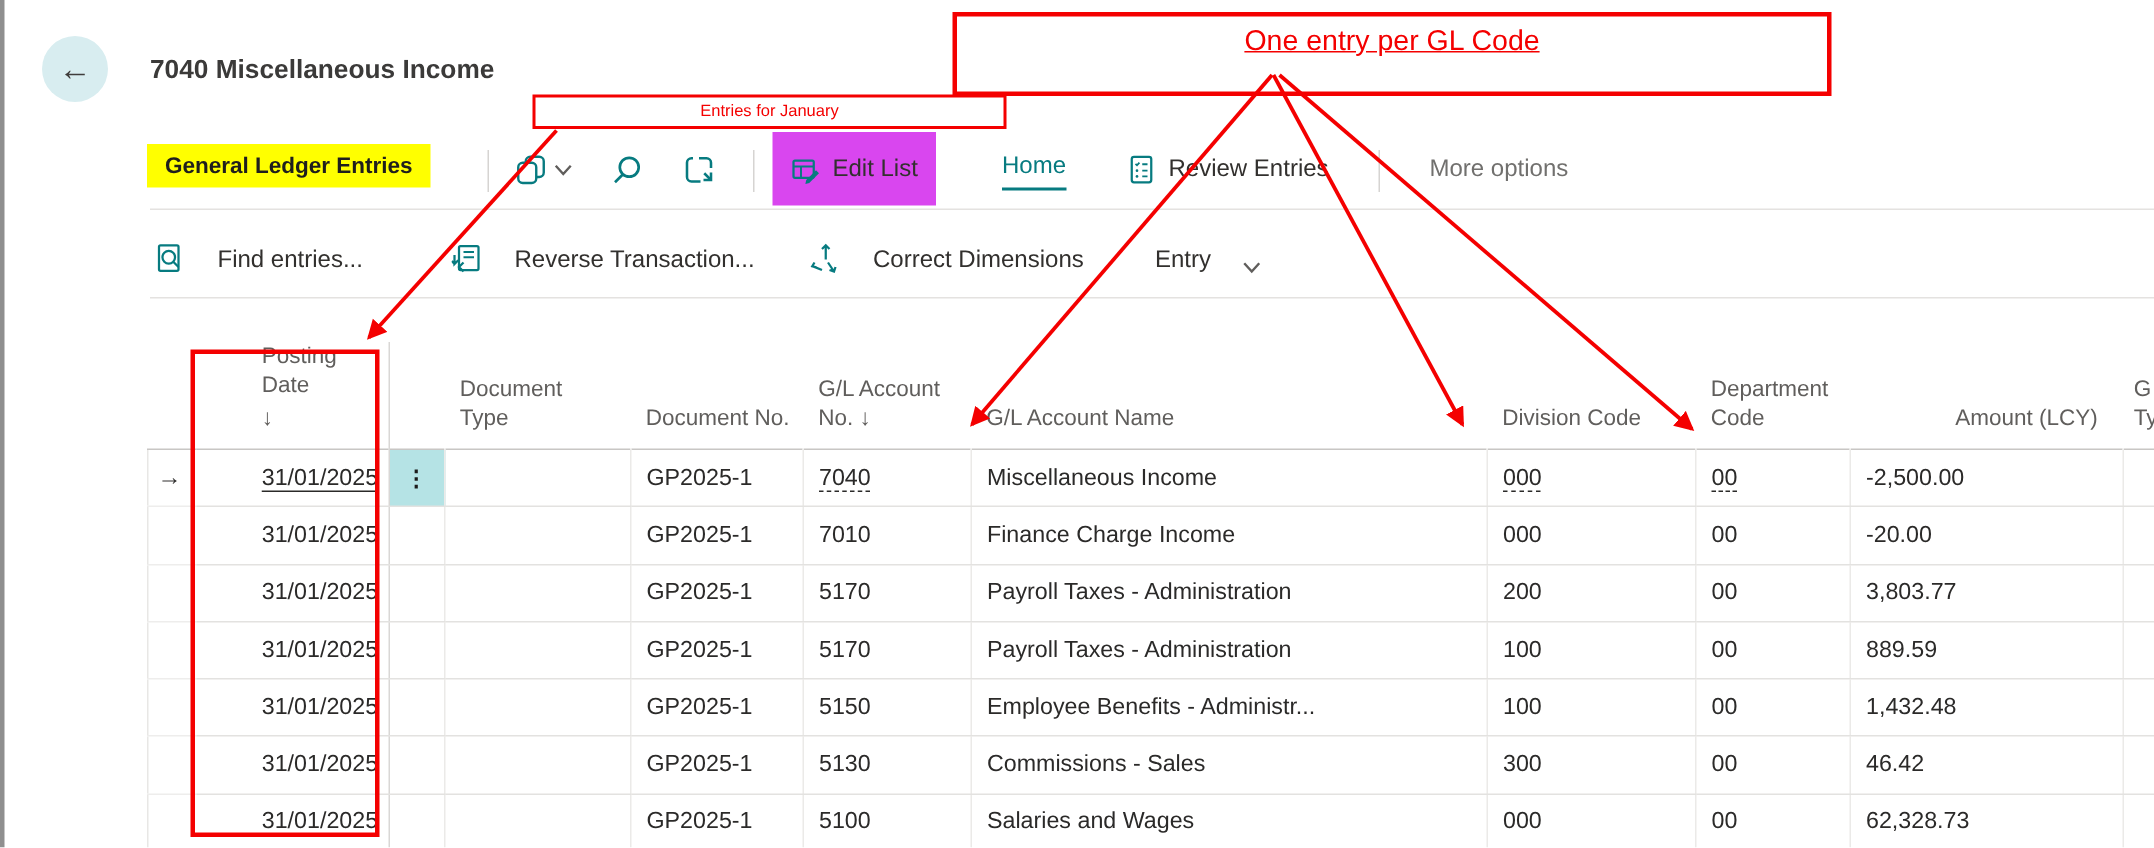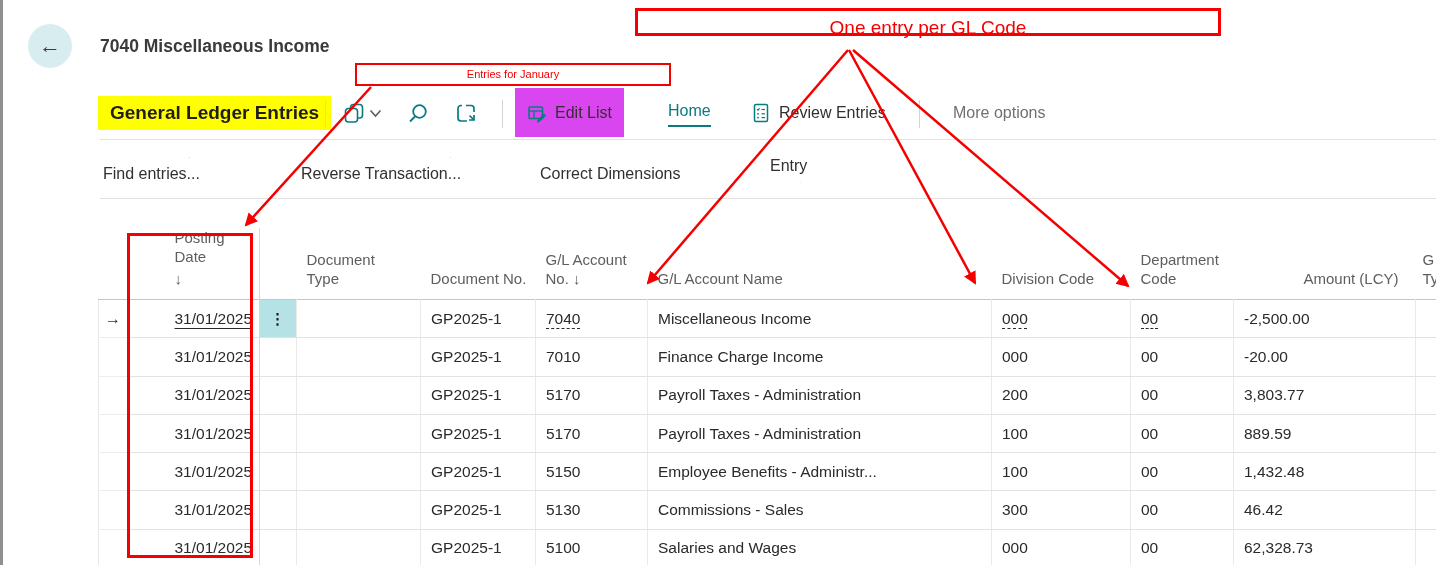--- a/index.html
+++ b/index.html
@@ -4,34 +4,34 @@
 <style>
   html,body{margin:0;padding:0;background:#fff;}
   .screen{position:relative;width:1436px;height:565px;background:#fff;overflow:hidden;
           font-family:"Liberation Sans",sans-serif;color:#323130;border-left:3px solid #8f8f8f;box-sizing:border-box;}
   
   .back-btn{position:absolute;left:25px;top:24px;width:44px;height:44px;border-radius:50%;
             background:#d8edf0;border:none;font-size:22px;color:#3f3d3b;cursor:pointer;line-height:44px;text-align:center;padding:0;}
   .page-title{position:absolute;left:97px;top:36px;font-size:17.5px;color:#3b3a39;font-weight:700;margin:0;}
   
   .caption{position:absolute;left:95px;top:96px;background:#ffff00;color:#1f1e1d;font-weight:bold;
-           font-size:19px;padding:6px 12px;}
+           font-size:15px;padding:6px 12px;}
   .vsep{position:absolute;width:1px;height:28px;background:#d6d4d2;top:100px;}
   .icon-btn{position:absolute;top:101px;background:none;border:none;padding:0;cursor:pointer;height:24px;}
   .chev{position:absolute;top:109px;}
   .tab{position:absolute;top:88px;height:49px;display:flex;align-items:center;gap:8px;
        font-size:16px;color:#32302e;background:none;border:none;cursor:pointer;padding:0 12px;}
   .tab.gray{background:#d946ef;}
   .home-link{position:absolute;left:665px;top:102px;font-size:16px;color:#077b80;text-decoration:none;
              border-bottom:2px solid #077b80;padding-bottom:5px;cursor:pointer;text-align:right;}
   .more{position:absolute;left:950px;top:104px;font-size:16px;color:#71706e;background:none;border:none;cursor:pointer;padding:0;}
   .hrule{position:absolute;left:97px;right:0;height:1px;background:#e4e2e0;}
   
-  .action{position:absolute;top:157px;display:flex;align-items:flex-end;gap:7px;font-size:16px;color:#32302e;
-          background:none;border:none;cursor:pointer;padding:0;height:26px;flex-direction:column;}
+  .action{position:absolute;top:157px;display:flex;align-items:flex-end;gap:21px;font-size:16px;color:#32302e;
+          background:none;border:none;cursor:pointer;padding:0;height:26px;}
   
   table.grid{position:absolute;left:95px;top:228px;width:1341px;border-collapse:collapse;table-layout:fixed;}
   .col-selector{width:32px;} .col-posting_date{width:129px;} .col-row_options{width:37px;}
   .col-document_type{width:124px;} .col-document_no{width:115px;} .col-gl_account_no{width:112px;}
   .col-gl_account_name{width:344px;} .col-division_code{width:139px;} .col-department_code{width:103px;}
   .col-amount_lcy{width:182px;} .col-gen_posting_type{width:24px;}
   th{font-weight:400;color:#605e5c;font-size:15px;text-align:left;vertical-align:bottom;
      padding:0 0 11px 10px;line-height:19px;height:67px;box-sizing:border-box;}
   th.right{text-align:right;padding-right:17px;}
   th .sort{color:#605e5c;}
@@ -281,21 +281,21 @@
           <td class="td-gl_account_no"><span>5100</span></td>
           <td class="td-gl_account_name"><span>Salaries and Wages</span></td>
           <td class="td-division_code"><span>000</span></td>
           <td class="td-department_code"><span>00</span></td>
           <td class="td-amount_lcy right"><span>62,328.73</span></td>
           <td class="td-gen_posting_type"><span></span></td>
         </tr>
       </tbody>
   </table>
 
-  <div class="ann-box" style="left:632px;top:8px;width:586px;height:28px;line-height:34px;text-decoration:underline;">One entry per GL Code</div>
+  <div class="ann-box" style="left:632px;top:8px;width:586px;height:56px;line-height:34px;text-decoration:underline;">One entry per GL Code</div>
   <div class="ann-box small" style="left:352px;top:63px;width:316px;height:23px;line-height:19px;">Entries for January</div>
   <div class="ann-rect"></div>
 
   <svg class="overlay" width="1436" height="565" viewBox="0 0 1436 565">
     <defs>
       <marker id="ah" markerUnits="userSpaceOnUse" markerWidth="14" markerHeight="14" refX="11" refY="6.5" orient="auto">
         <path d="M0,0 L13,6.5 L0,13 z" fill="#f40000"></path>
       </marker>
     </defs>
     <line x1="368" y1="87" x2="243" y2="225" stroke="#f40000" stroke-width="2.5" marker-end="url(#ah)"></line>

